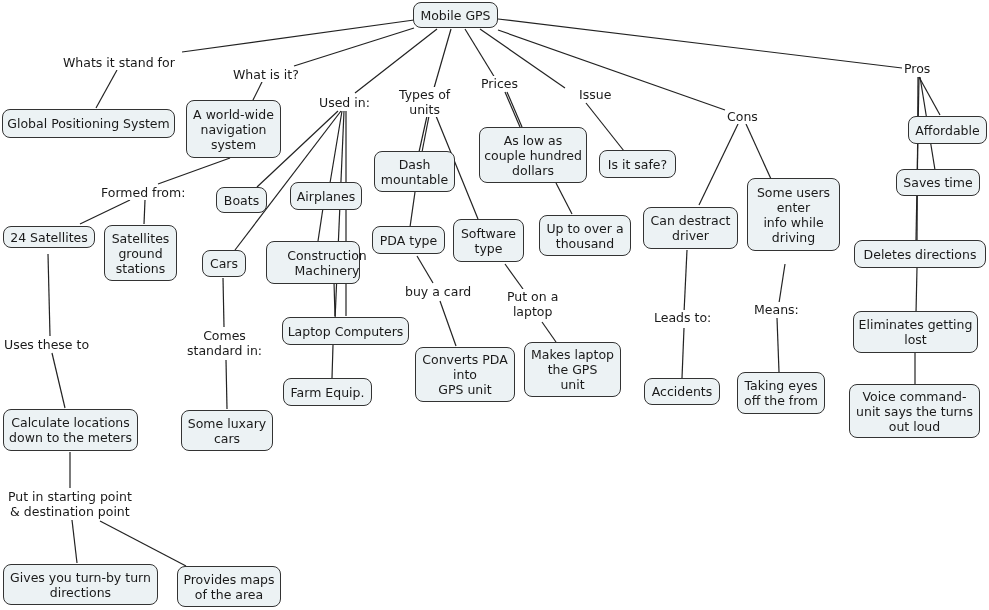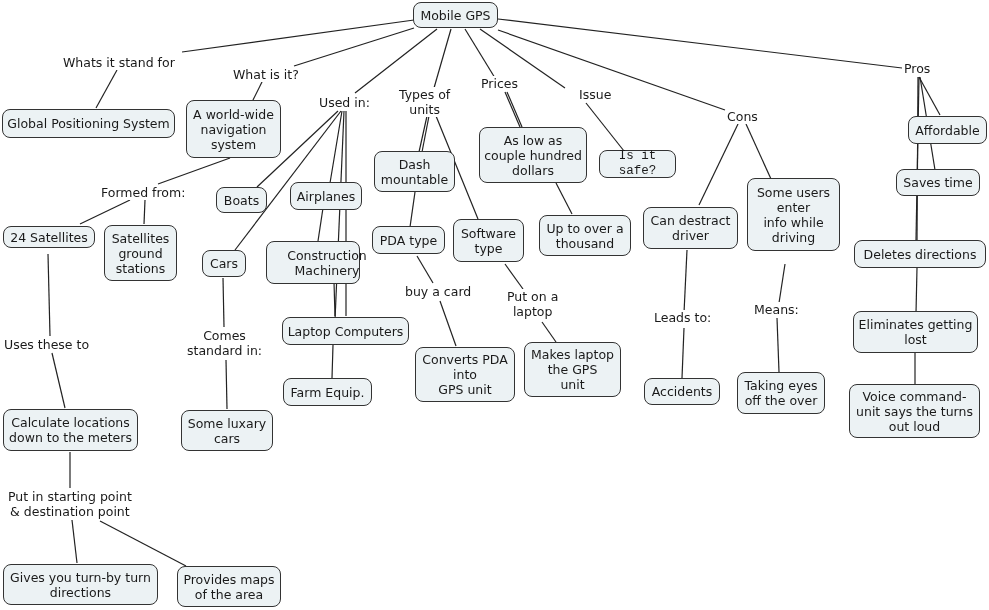--- a/index.html
+++ b/index.html
@@ -136,30 +136,30 @@
 into
 GPS unit</div>
 <div class="node" style="left:524px;top:342px;width:97px;height:55px;">Makes laptop
 the GPS
 unit</div>
 <div class="node" style="left:479px;top:127px;width:108px;height:56px;">As low as
 couple hundred
 dollars</div>
 <div class="node" style="left:539px;top:215px;width:92px;height:41px;">Up to over a
 thousand</div>
-<div class="node" style="left:599px;top:150px;width:77px;height:28px;font-family:Liberation Mono, monospace;">Is it safe?</div>
+<div class="node" style="left:599px;top:150px;width:77px;height:28px;">Is it safe?</div>
 <div class="node" style="left:643px;top:207px;width:95px;height:42px;">Can destract
 driver</div>
 <div class="node" style="left:644px;top:378px;width:76px;height:27px;">Accidents</div>
 <div class="node" style="left:747px;top:178px;width:93px;height:73px;">Some users
 enter
 info while
 driving</div>
 <div class="node" style="left:737px;top:372px;width:88px;height:42px;">Taking eyes
-off the over</div>
+off the from</div>
 <div class="node" style="left:908px;top:116px;width:79px;height:28px;">Affordable</div>
 <div class="node" style="left:896px;top:169px;width:84px;height:27px;">Saves time</div>
 <div class="node" style="left:854px;top:240px;width:132px;height:28px;">Deletes directions</div>
 <div class="node" style="left:853px;top:311px;width:125px;height:42px;">Eliminates getting
 lost</div>
 <div class="node" style="left:849px;top:384px;width:131px;height:54px;">Voice command-
 unit says the turns
 out loud</div>
 
 </body></html>

